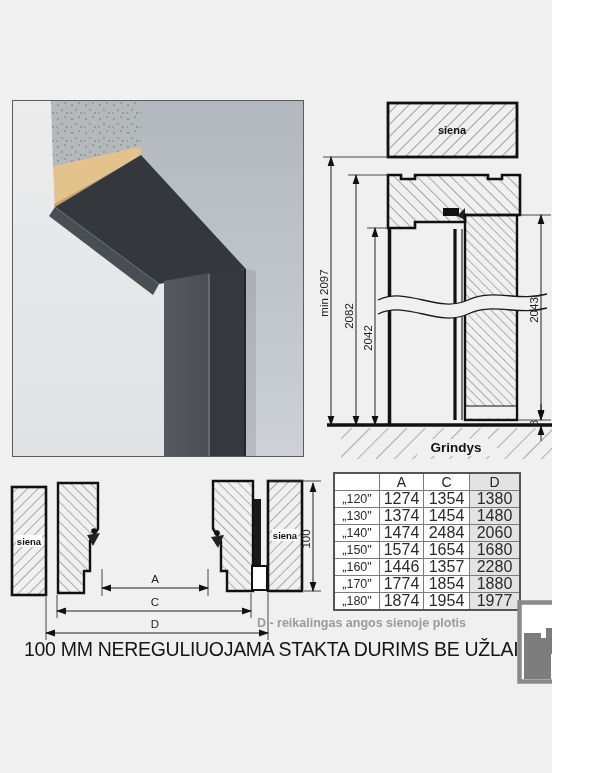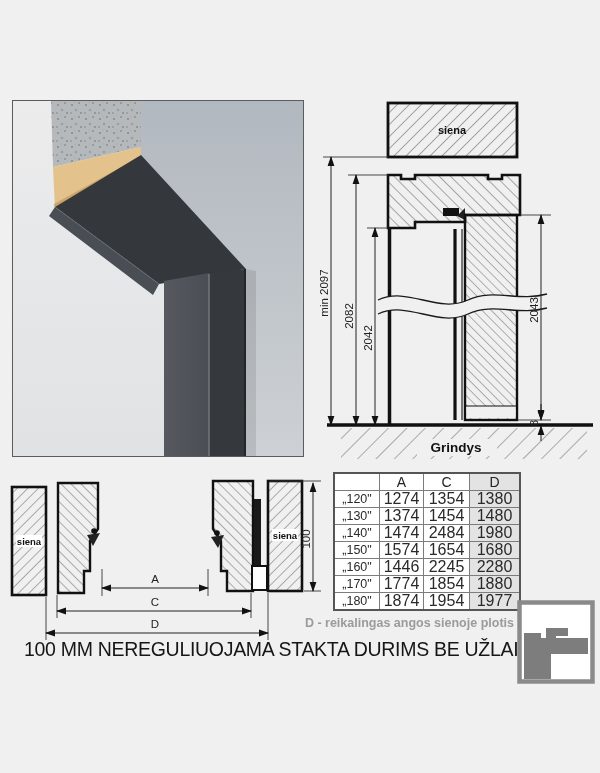--- a/index.html
+++ b/index.html
@@ -1,17 +1,17 @@
 <!DOCTYPE html>
 <html><head>
 <meta charset="utf-8">
 <style>
   html,body{margin:0;padding:0;}
   body{font-family:"Liberation Sans",sans-serif;}
-  #canvas{position:relative;width:600px;height:773px;background:#f0f0f0;overflow:hidden;}
+  #canvas{position:relative;width:552px;height:773px;background:#f0f0f0;overflow:hidden;}
 
   .photo{position:absolute;left:12px;top:100px;width:290px;height:355px;border:1px solid #5c5c5c;background:#e9eaeb;}
   .elev{position:absolute;left:305px;top:88px;width:295px;height:385px;}
   .plan{position:absolute;left:0px;top:473px;width:335px;height:175px;}
 
   .size-table{position:absolute;left:333px;top:472px;border-collapse:collapse;table-layout:fixed;background:#fff;border:2px solid #555;}
   .size-table td,.size-table th{border:1px solid #7c7c7c;height:16px;padding:0 2px;text-align:center;
     font-size:16px;font-weight:400;color:#2a2a2a;line-height:16px;}
   .size-table th{font-size:14px;color:#222;}
   .size-table .c0{width:40px;font-size:12.5px;}
@@ -217,32 +217,32 @@
     <tr>
       <td class="c0">„130"</td>
       <td class="c1">1374</td>
       <td class="c2">1454</td>
       <td class="c3 shade">1480</td>
     </tr>
     <tr>
       <td class="c0">„140"</td>
       <td class="c1">1474</td>
       <td class="c2">2484</td>
-      <td class="c3 shade">1980</td>
+      <td class="c3 shade">2060</td>
     </tr>
     <tr>
       <td class="c0">„150"</td>
       <td class="c1">1574</td>
       <td class="c2">1654</td>
       <td class="c3 shade">1680</td>
     </tr>
     <tr>
       <td class="c0">„160"</td>
       <td class="c1">1446</td>
-      <td class="c2">2245</td>
+      <td class="c2">1357</td>
       <td class="c3 shade">2280</td>
     </tr>
     <tr>
       <td class="c0">„170"</td>
       <td class="c1">1774</td>
       <td class="c2">1854</td>
       <td class="c3 shade">1880</td>
     </tr>
     <tr>
       <td class="c0">„180"</td>

